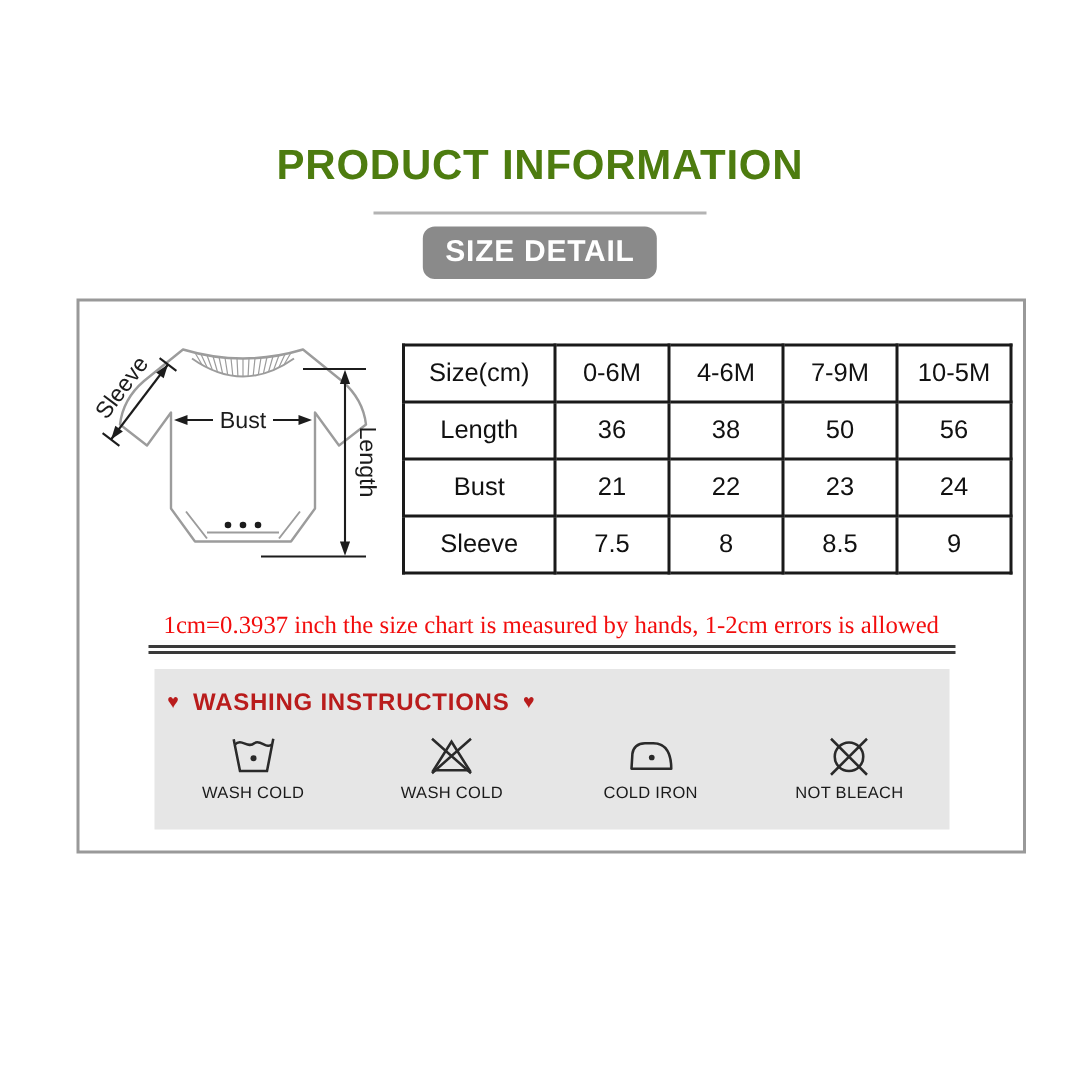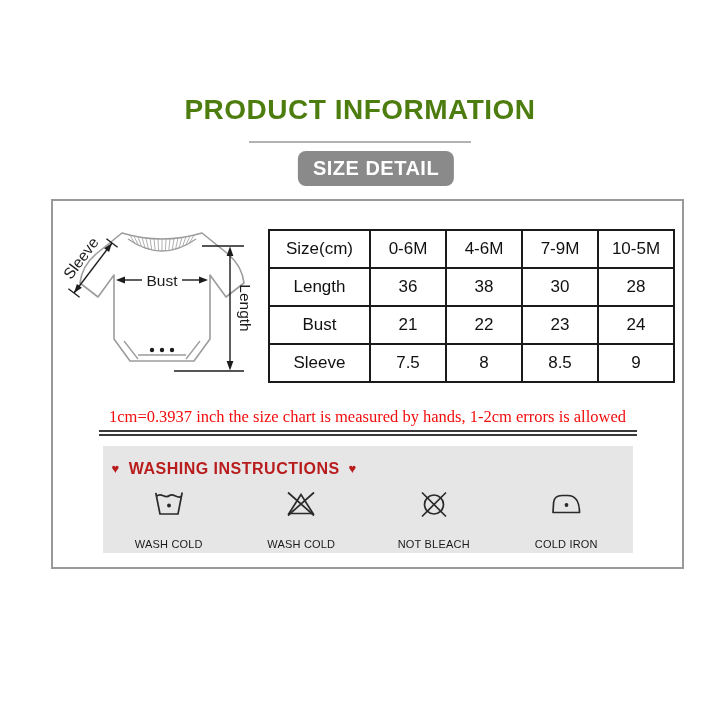--- a/index.html
+++ b/index.html
@@ -6,21 +6,21 @@
   .page{position:relative;width:720px;height:720px;background:#fff;overflow:hidden;
         font-family:"Liberation Sans", sans-serif;color:#111;}
 
   
   .page-title{position:absolute;top:94px;left:0;width:720px;text-align:center;
               font-size:28px;font-weight:bold;letter-spacing:.5px;color:#4d7c0f;}
   .title-underline{position:absolute;top:141px;left:50%;transform:translateX(-50%);
                    width:222px;height:2px;background:#b3b3b3;}
   .badge{position:absolute;top:151px;left:50%;transform:translateX(-50%);
          background:#8a8a8a;color:#fff;font-size:20px;font-weight:bold;
-         letter-spacing:.5px;padding:6px 15px;border-radius:8px;margin-left:16px;}
+         letter-spacing:.5px;padding:6px 15px;border-radius:8px;}
 
   
   .panel{position:absolute;left:51px;top:199px;width:633px;height:370px;
          border:2px solid #999;box-sizing:border-box;background:#fff;}
 
   .onesie{position:absolute;left:9px;top:10px;}
 
   table.size-table{position:absolute;left:215px;top:28px;border-collapse:collapse;
                    font-size:17px;color:#111;}
   table.size-table th,table.size-table td{border:2px solid #1a1a1a;text-align:center;
@@ -35,21 +35,21 @@
                border-bottom:2px solid #3a3a3a;}
 
   .wash-box{position:absolute;top:245px;left:50%;transform:translateX(-50%);
             width:530px;height:107px;background:#e6e6e6;}
   .wash-title{margin-top:14px;text-align:left;font-size:16px;font-weight:bold;
               letter-spacing:.5px;color:#b91c1c;}
   .wash-title .heart{font-size:13px;padding:0 9px;position:relative;top:-1px;}
   .wash-row{display:flex;margin-top:9px;}
   .wash-item{flex:1;text-align:center;}
   .wash-item svg{display:block;margin:0 auto;}
-  .wash-label{margin-top:17px;font-size:11px;letter-spacing:.2px;color:#1a1a1a;}
+  .wash-label{margin-top:2px;font-size:11px;letter-spacing:.2px;color:#1a1a1a;}
 </style>
 </head>
 <body>
 
 <div class="page">
 
   <div class="page-title">PRODUCT INFORMATION</div>
   <div class="title-underline"></div>
   <div class="badge">SIZE DETAIL</div>
 
@@ -99,22 +99,22 @@
         <th class="col-label">Size(cm)</th>
         <th class="col-val">0-6M</th>
         <th class="col-val">4-6M</th>
         <th class="col-val">7-9M</th>
         <th class="col-val">10-5M</th>
       </tr>
       <tr>
         <td>Length</td>
         <td>36</td>
         <td>38</td>
-        <td>30</td>
-        <td>28</td>
+        <td>50</td>
+        <td>56</td>
       </tr>
       <tr>
         <td>Bust</td>
         <td>21</td>
         <td>22</td>
         <td>23</td>
         <td>24</td>
       </tr>
       <tr>
         <td>Sleeve</td>
@@ -148,32 +148,32 @@
         <div class="wash-item">
           <svg width="34" height="34" viewBox="0 0 34 34">
             <path fill="none" stroke="#2a2a2a" stroke-width="1.7" d="M17,7.5 L5,26.5 L29,26.5 Z"></path>
             <path fill="none" stroke="#2a2a2a" stroke-width="1.7" d="M4,5.5 L30,28.5 M30,5.5 L4,28.5"></path>
           </svg>
           <div class="wash-label">WASH COLD</div>
         </div>
 
         <div class="wash-item">
           <svg width="34" height="34" viewBox="0 0 34 34">
+            <path fill="none" stroke="#2a2a2a" stroke-width="1.7" stroke-linejoin="round" d="M4,25.5 L30.5,25.5 C30.5,16 27.5,8.5 18.5,8.5 L13,8.5 C8,8.5 5,11.5 4.6,15.5 L4,25.5 Z"></path>
+            <circle cx="17.5" cy="18" r="1.9" fill="#2a2a2a"></circle>
+          </svg>
+          <div class="wash-label">COLD IRON</div>
+        </div>
+
+        <div class="wash-item">
+          <svg width="34" height="34" viewBox="0 0 34 34">
             <circle cx="17" cy="17.5" r="9.5" fill="none" stroke="#2a2a2a" stroke-width="1.7"></circle>
             <path fill="none" stroke="#2a2a2a" stroke-width="1.7" d="M5,5.5 L29,29.5 M29,5.5 L5,29.5"></path>
           </svg>
           <div class="wash-label">NOT BLEACH</div>
-        </div>
-
-        <div class="wash-item">
-          <svg width="34" height="34" viewBox="0 0 34 34">
-            <path fill="none" stroke="#2a2a2a" stroke-width="1.7" stroke-linejoin="round" d="M4,25.5 L30.5,25.5 C30.5,16 27.5,8.5 18.5,8.5 L13,8.5 C8,8.5 5,11.5 4.6,15.5 L4,25.5 Z"></path>
-            <circle cx="17.5" cy="18" r="1.9" fill="#2a2a2a"></circle>
-          </svg>
-          <div class="wash-label">COLD IRON</div>
         </div>
 
 
       </div>
     </div>
 
   </div>
 </div>
 
 </body></html>

